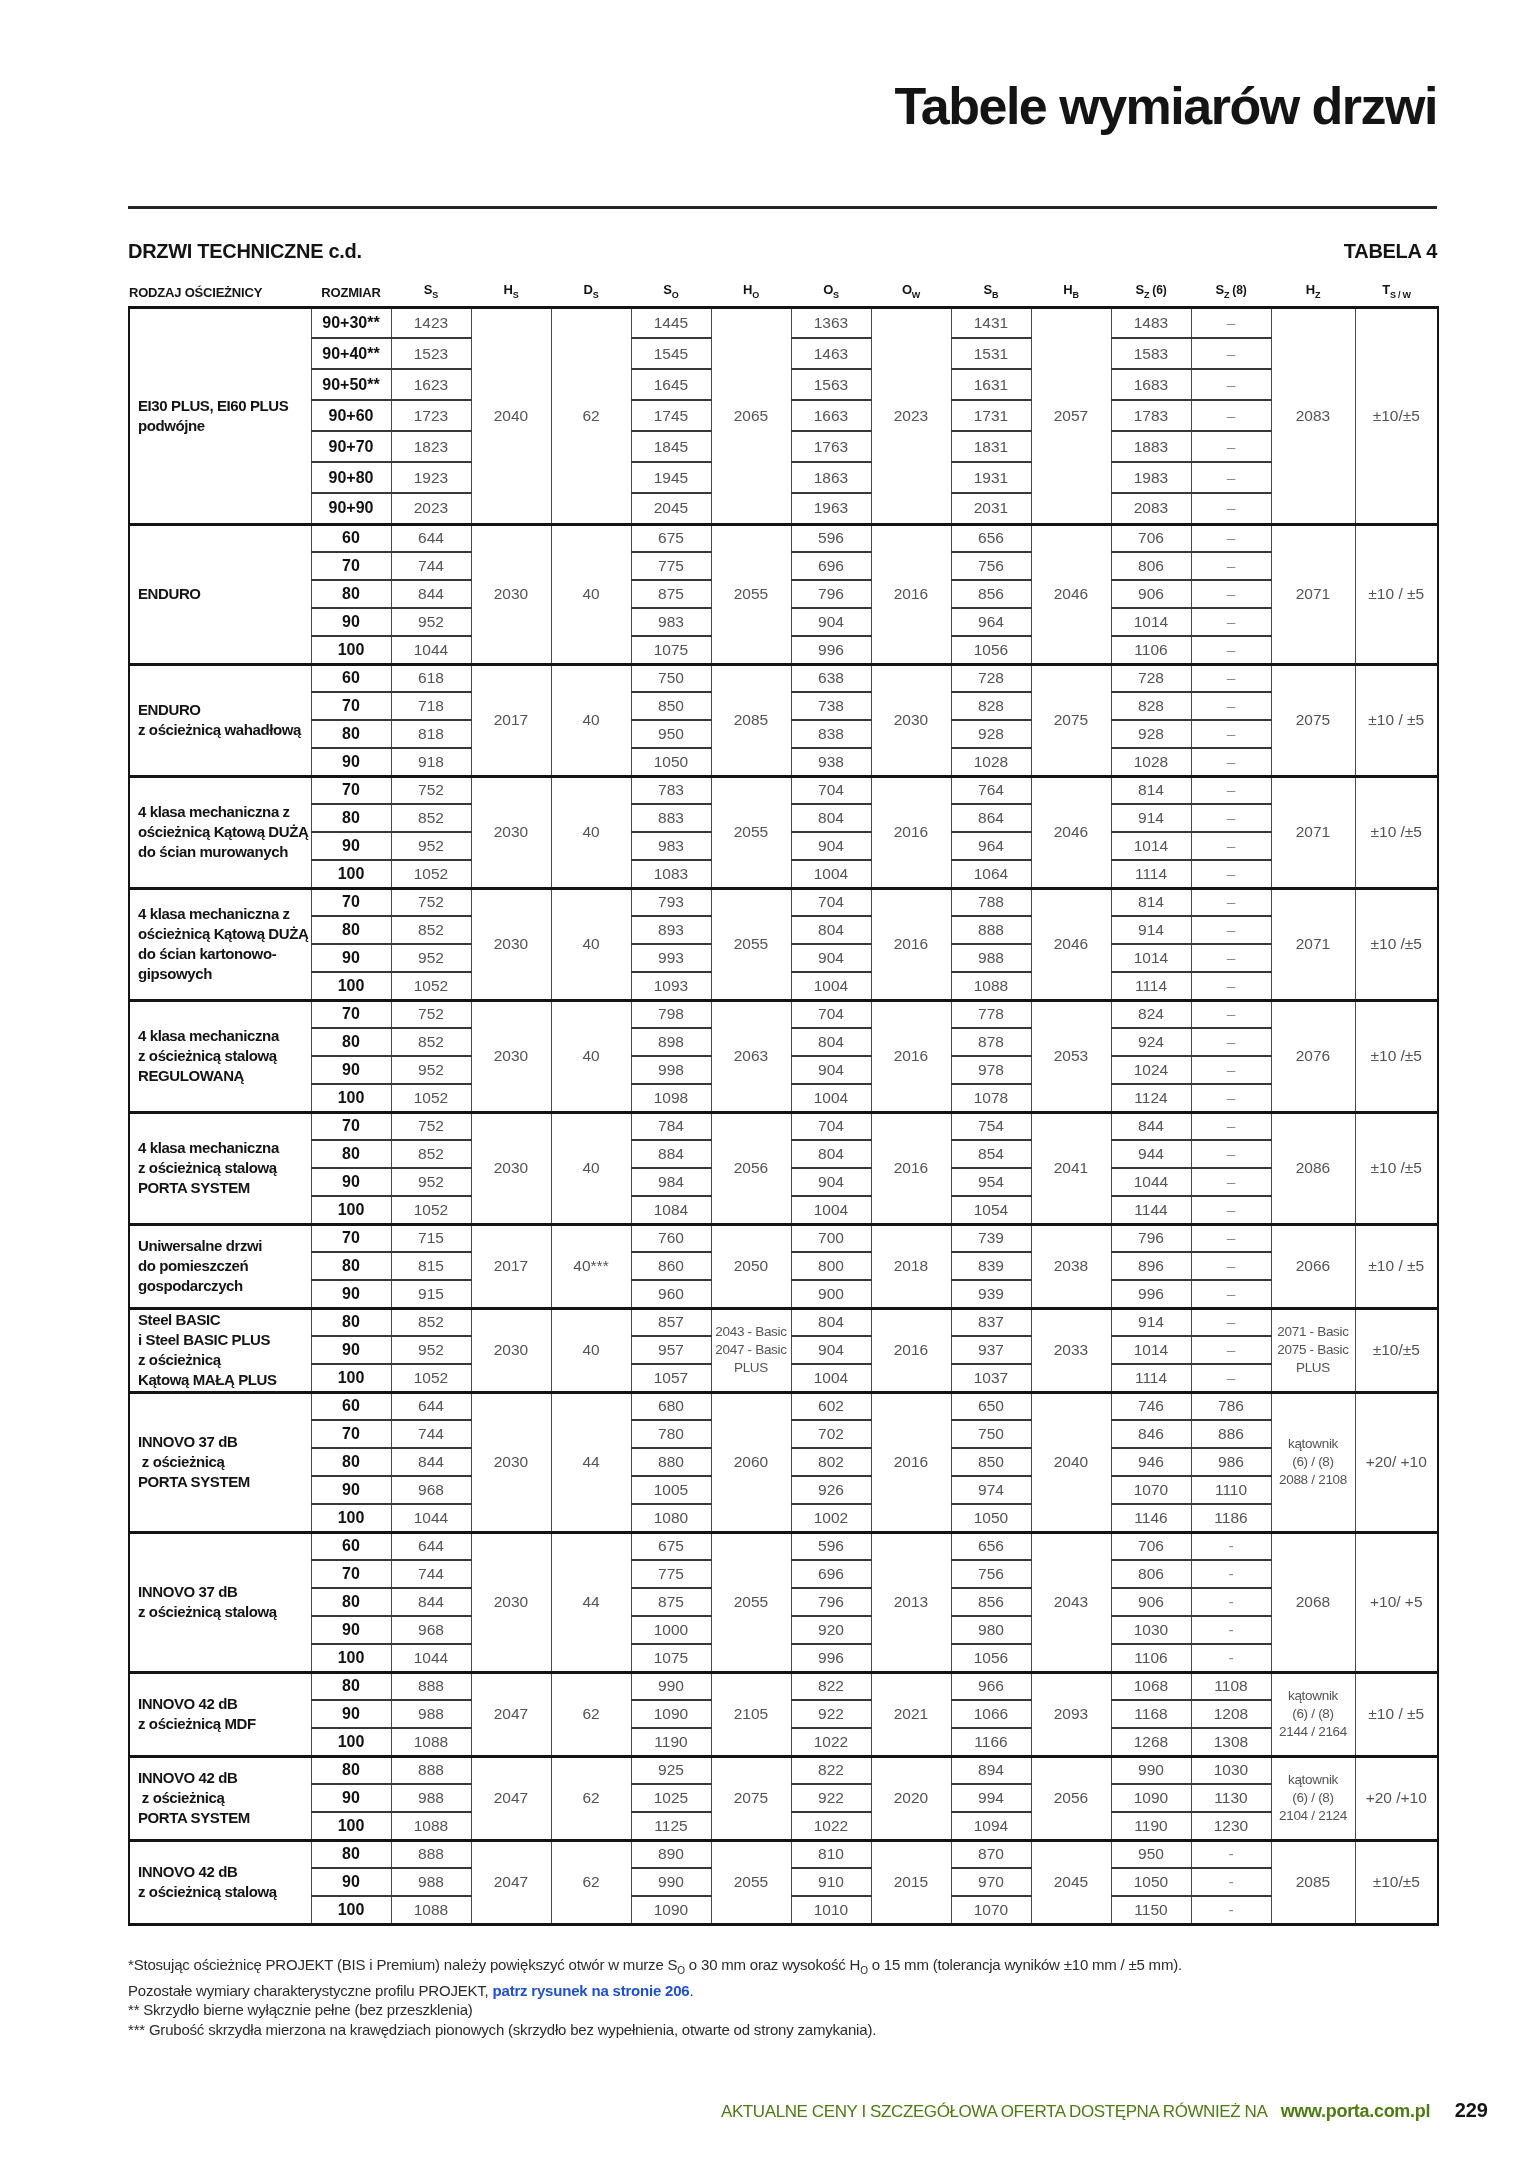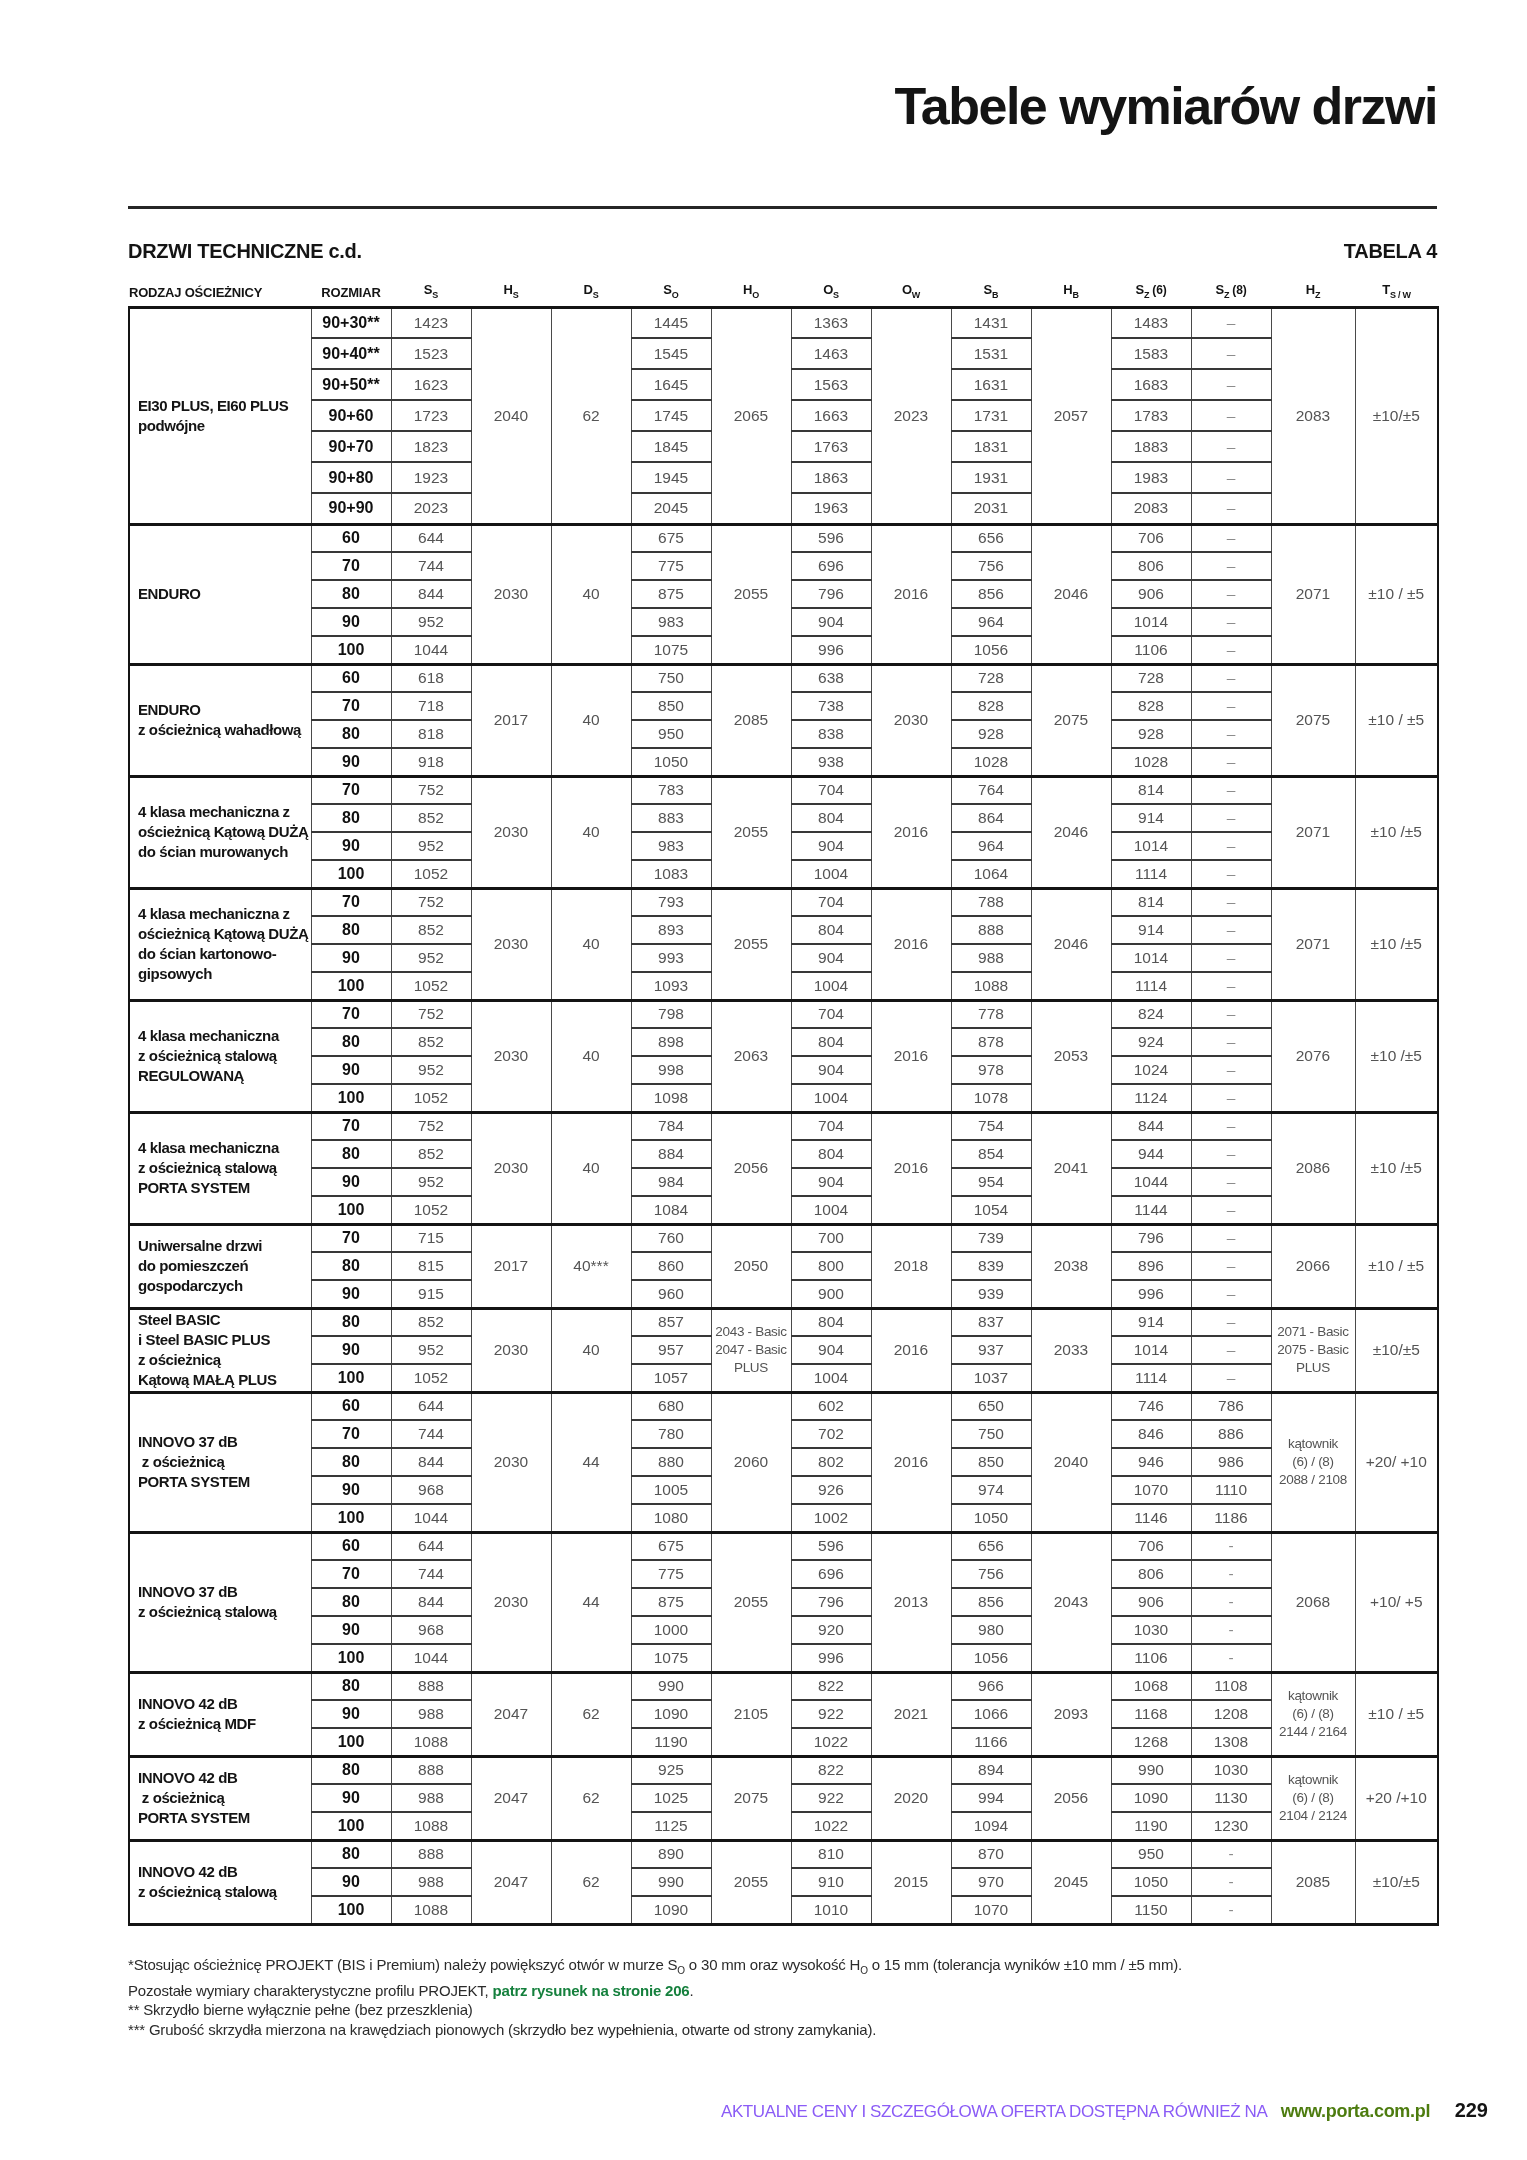--- a/index.html
+++ b/index.html
@@ -53,27 +53,27 @@
     padding-left:8px; white-space:pre; line-height:20px; letter-spacing:-0.4px;
   }
   .c-merged { font-size:15.5px; color:#545454; white-space:pre; line-height:18px; }
   .c-small  { font-size:13.5px; letter-spacing:-0.3px; }
 
   .footnotes {
     position:absolute; top:1955px; left:128px; width:1240px;
     font-size:15px; line-height:19.5px; color:#2b2b2b; letter-spacing:-0.2px;
   }
   .footnotes sub { font-size:10px; }
-  .fn-bold { font-weight:bold; color:#15803d; }
+  .fn-bold { font-weight:bold; color:#1d4ed8; }
 
   .footer {
     position:absolute; top:2099px; left:128px; width:1360px;
     text-align:right; white-space:nowrap;
   }
-  .footer-text { font-size:17px; color:#8b5cf6; letter-spacing:-0.4px; }
+  .footer-text { font-size:17px; color:#4d7c0f; letter-spacing:-0.4px; }
   .footer-link { font-size:18px; font-weight:bold; color:#4d7c0f; letter-spacing:-0.3px; }
   .footer-page { font-size:20px; font-weight:bold; color:#141414; margin-left:20px; }
 </style>
 </head>
 <body>
 
 <div class="page">
 
   <div class="page-title">Tabele wymiarów drzwi</div>
 

